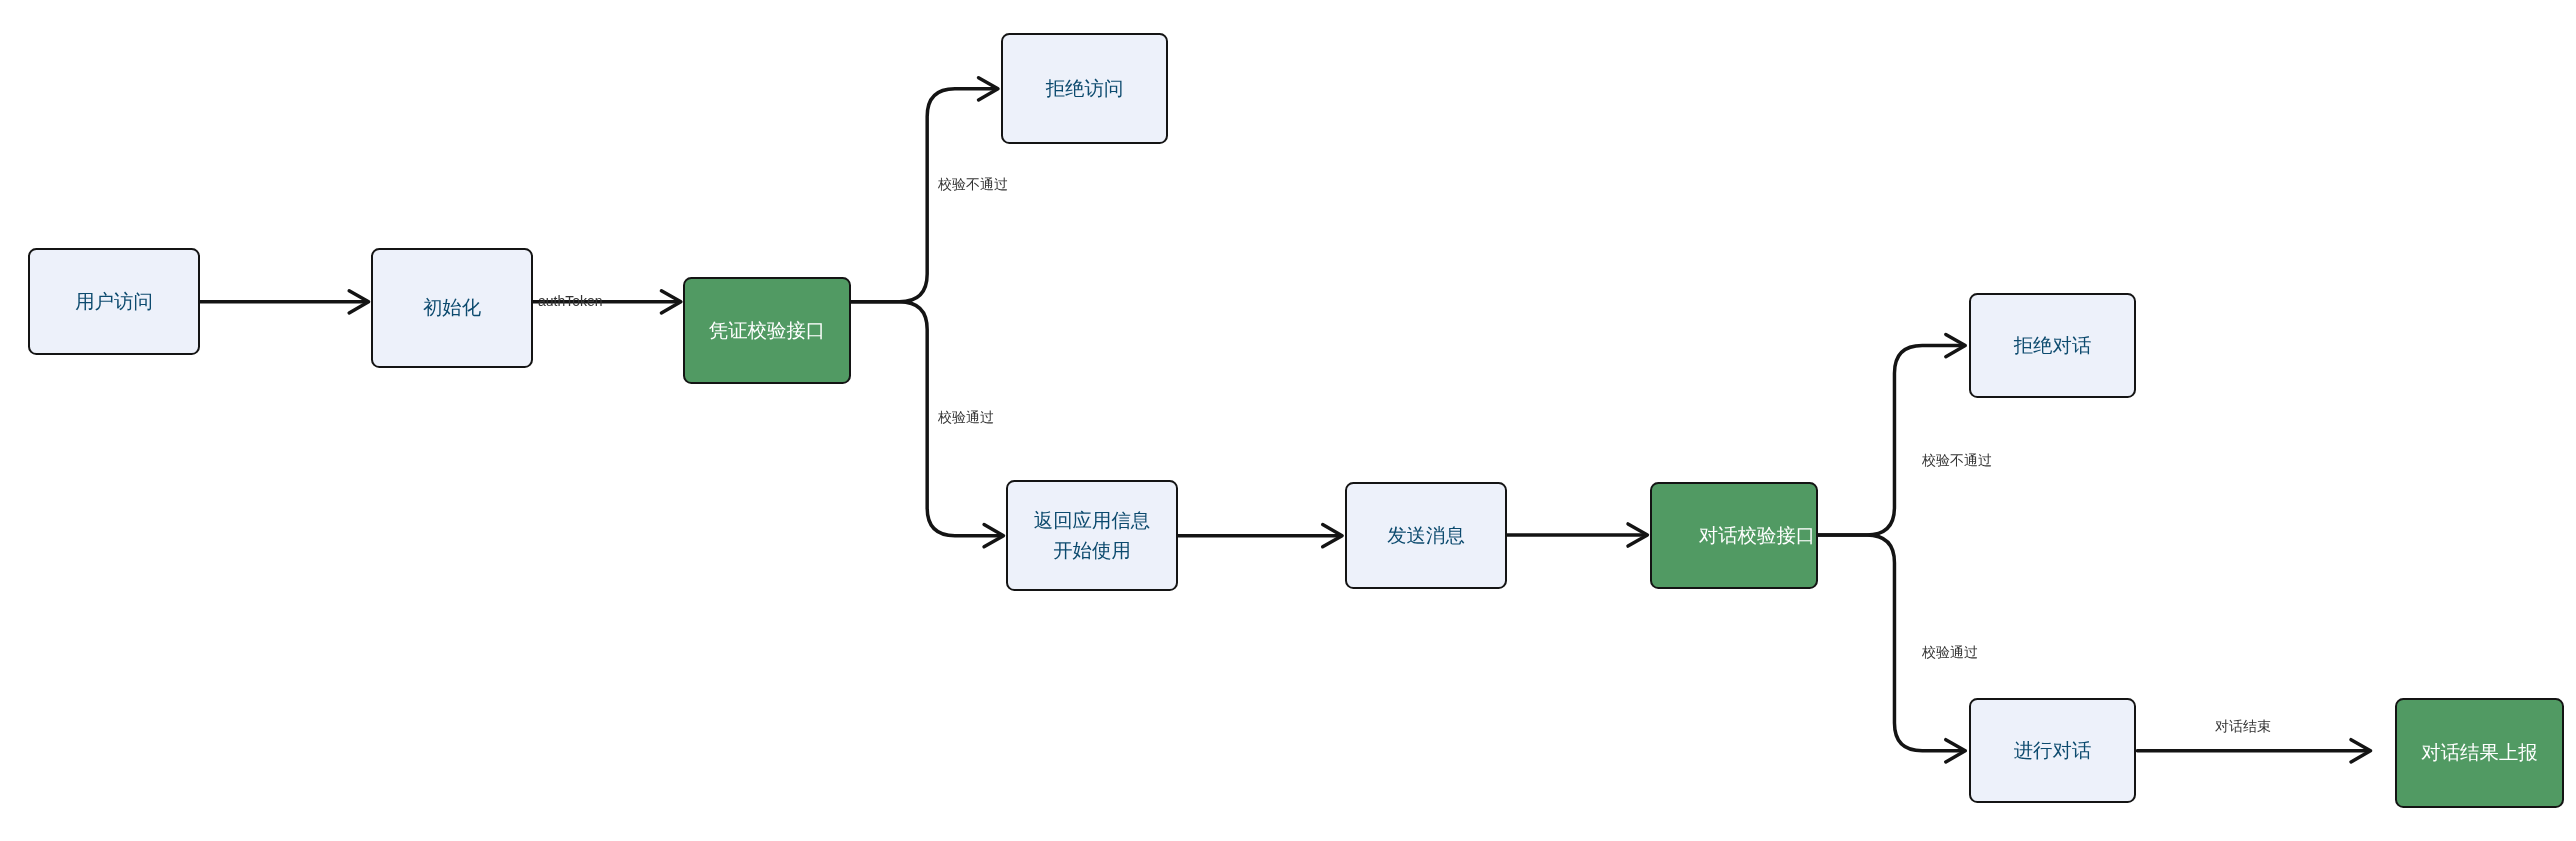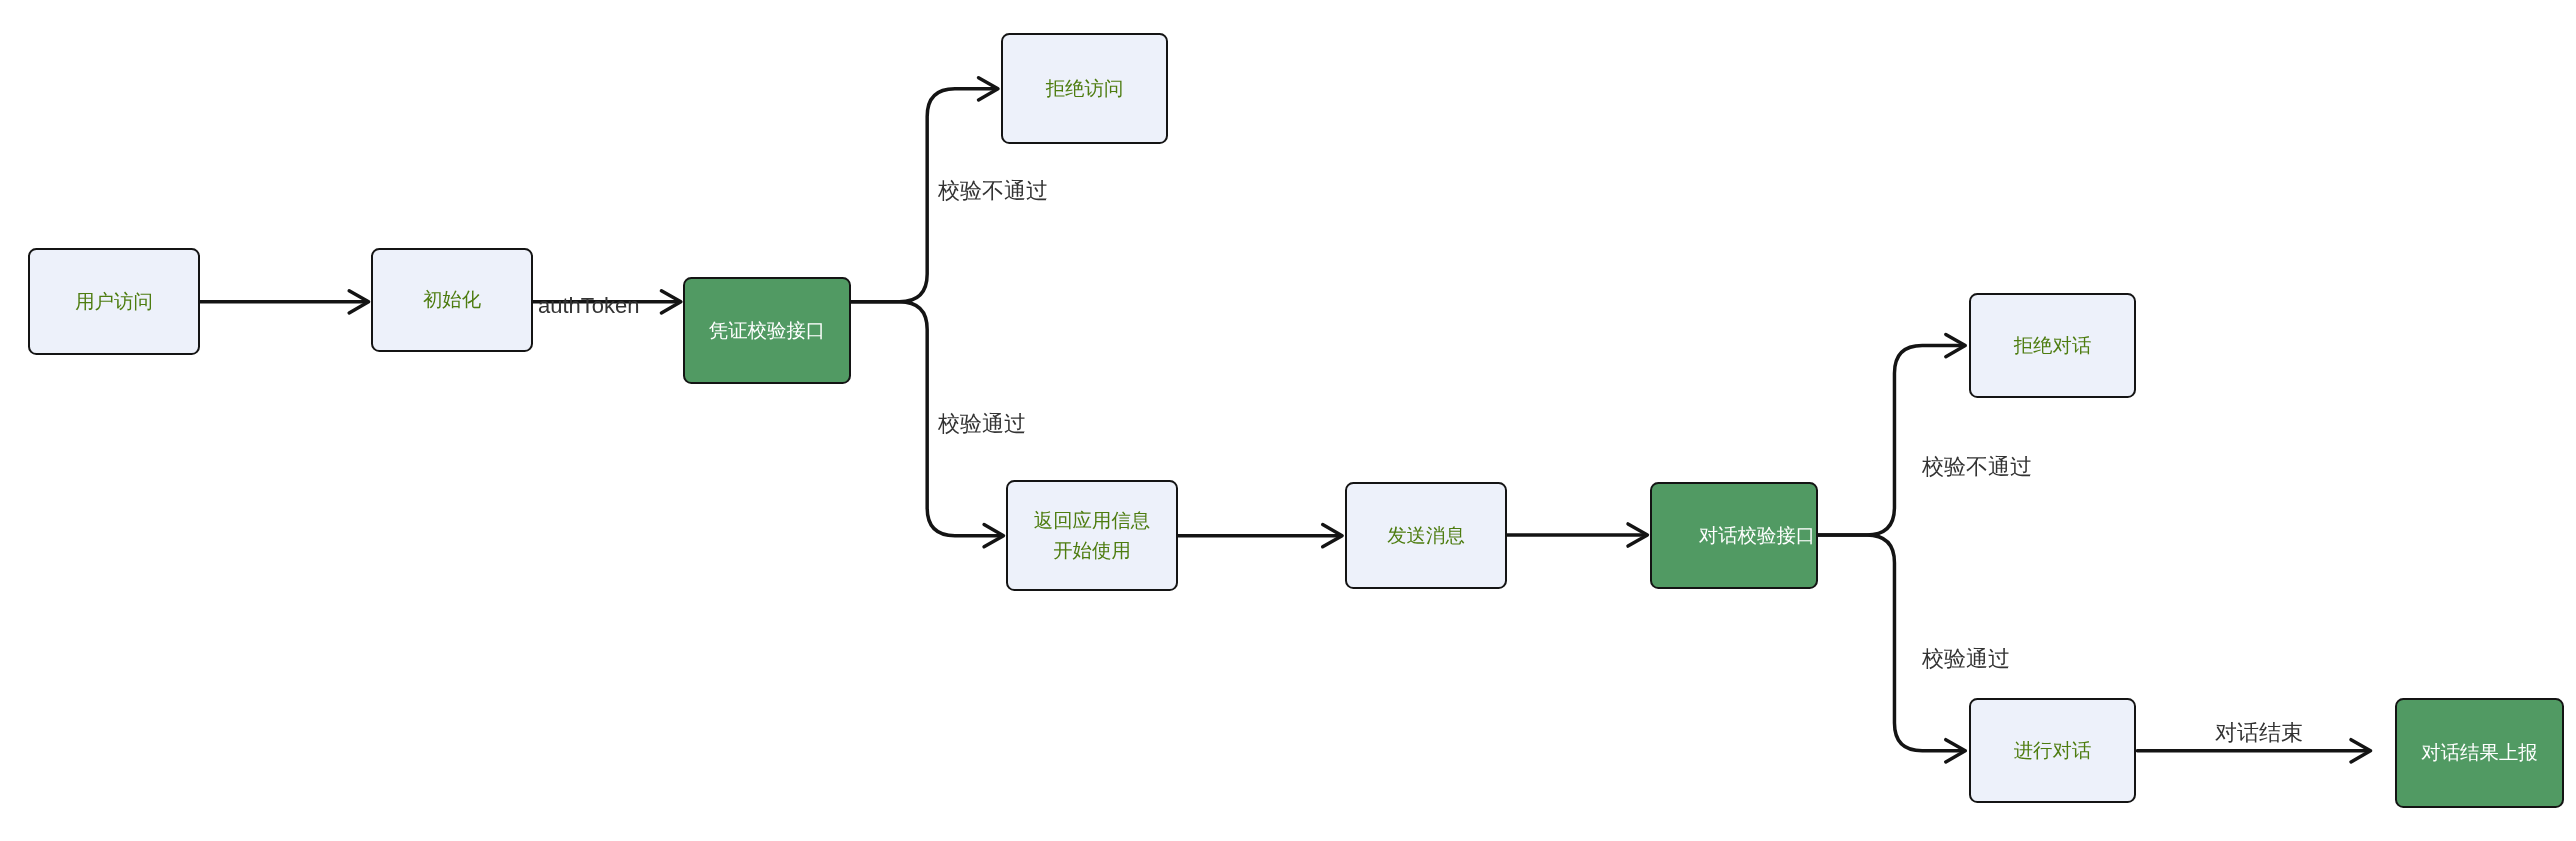--- a/index.html
+++ b/index.html
@@ -15,36 +15,36 @@
     position: absolute;
     left: 0; top: 0;
     width: 2576px; height: 841px;
   }
   .node {
     position: absolute;
     box-sizing: border-box;
     border: 2.8px solid #141414;
     border-radius: 8.3px;
     background: #edf1fa;
-    color: #4d7c0f;
+    color: #0c4a6e;
     display: flex;
     align-items: center;
     justify-content: center;
     text-align: center;
     font-size: 19.4px;
     line-height: 1.5;
     white-space: pre-line;
   }
   .node.accent {
     background: #519a63;
     color: #ffffff;
   }
   .edge-label {
     position: absolute;
-    font-size: 22px;
+    font-size: 14px;
     color: #333333;
     white-space: nowrap;
   }
 </style>
 </head>
 <body>
 
 <div class="stage">
 
   <svg class="edges-layer" viewBox="0 0 3712 1212" xmlns="http://www.w3.org/2000/svg" fill="none" stroke="#141414" stroke-width="5" stroke-linecap="round" stroke-linejoin="round">
@@ -72,21 +72,21 @@
 
     <path d="M2620 771 H2690 Q2730 771 2730 811 V1042 Q2730 1082 2770 1082 H2826"></path>
     <path d="M2804 1066 L2832 1082 L2804 1098"></path>
 
     <path d="M3080 1082 H3410"></path>
     <path d="M3388 1066 L3416 1082 L3388 1098"></path>
   </svg>
 
   <div class="node" style="left:28px;  top:248px;  width:172px; height:107px;">用户访问</div>
 
-  <div class="node" style="left:371px; top:248px;  width:162px; height:104px;">初始化</div>
+  <div class="node" style="left:371px; top:248px;  width:162px; height:120px;">初始化</div>
 
   <div class="node accent" style="left:683px; top:248px; width:168px; height:107px;margin-top:29px;">凭证校验接口</div>
 
   <div class="node" style="left:1001px; top:33px;  width:167px; height:111px;">拒绝访问</div>
 
   <div class="node" style="left:1006px; top:480px; width:172px; height:111px;">返回应用信息
 开始使用</div>
 
   <div class="node" style="left:1345px; top:482px; width:162px; height:107px;">发送消息</div>
 

